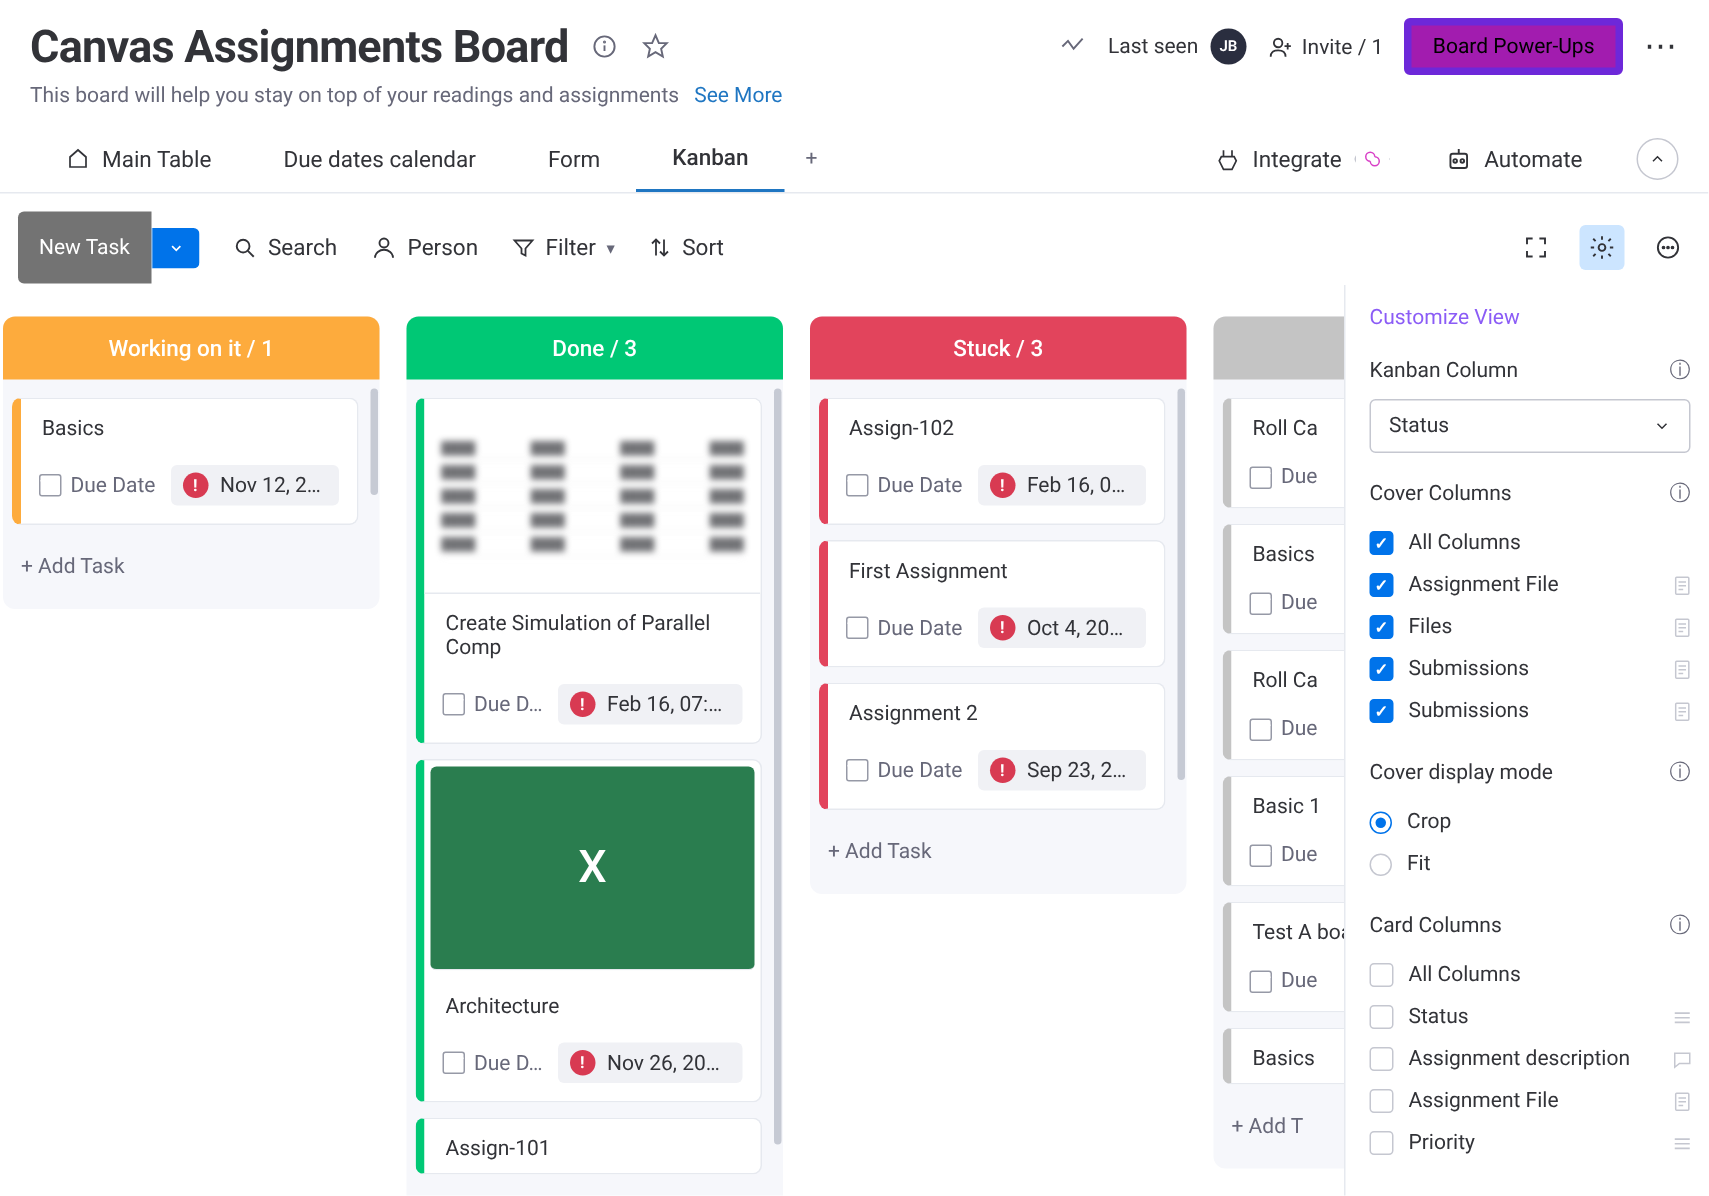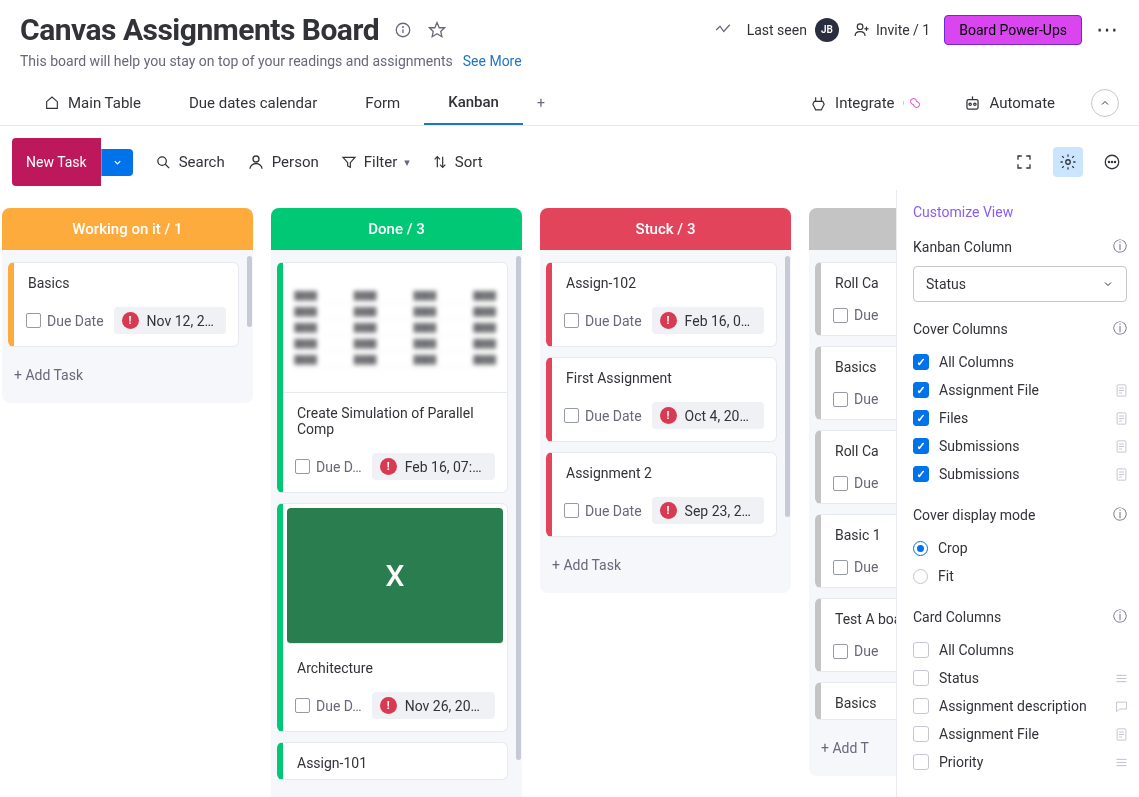--- a/index.html
+++ b/index.html
@@ -5,35 +5,35 @@
 *{box-sizing:border-box;margin:0;padding:0;font-family:-apple-system,BlinkMacSystemFont,"Segoe UI",Roboto,Arial,sans-serif}
 body{background:#fff;color:#323338;font-size:14px;width:1139px;height:797px;overflow:hidden}
 .header{padding:12px 20px 4px}
 .title-row{display:flex;align-items:center;gap:14px}
 .title{font-size:30px;font-weight:700;letter-spacing:-0.5px}
 .icon-btn{width:20px;height:20px;display:inline-flex;align-items:center;justify-content:center;color:#676879;cursor:pointer}
 .spacer{flex:1}
 .last-seen{display:flex;align-items:center;gap:8px;font-size:14px;color:#323338}
 .avatar{width:24px;height:24px;border-radius:50%;background:#2a2e3f;color:#fff;font-size:10px;display:flex;align-items:center;justify-content:center;font-weight:600}
 .invite{display:flex;align-items:flex-end;gap:6px;font-size:14px}
-.powerups-btn{border:1px solid #6d28d9;border-radius:4px;padding:6px 14px;font-size:14px;background:#d946ef;cursor:pointer}
+.powerups-btn{border:5px solid #6d28d9;border-radius:4px;padding:6px 14px;font-size:14px;background:#a21caf;cursor:pointer}
 .dots{font-size:22px;letter-spacing:1px;cursor:pointer}
 .desc-row{display:flex;align-items:center;gap:10px;margin-top:6px;color:#676879;font-size:14px}
 .see-more{color:#1f76c2;cursor:pointer}
 .tabs-row{display:flex;align-items:center;border-bottom:1px solid #e6e9ef;padding:0 20px;margin-top:8px}
 .tab{display:flex;align-items:center;gap:8px;padding:12px 24px;color:#323338;cursor:pointer;font-size:15px}
 .tab.active{border-bottom:2px solid #1f76c2;font-weight:500;color:#323338}
 .tab-plus{padding:12px 14px;color:#676879;cursor:pointer}
 .tabs-right{margin-left:auto;display:flex;align-items:center;gap:36px}
 .integrate,.automate{display:flex;align-items:center;gap:8px;font-size:15px;cursor:pointer}
 .hex-shape{width:24px;height:24px;background:#fff;border:1px solid #c5c7d0;clip-path:polygon(25% 6.7%,75% 6.7%,100% 50%,75% 93.3%,25% 93.3%,0% 50%);display:flex;align-items:center;justify-content:center}
 .collapse-btn{width:28px;height:28px;border:1px solid #c5c7d0;border-radius:50%;display:flex;align-items:center;justify-content:center;cursor:pointer}
 .toolbar{display:flex;align-items:center;gap:22px;padding:12px 12px;border-bottom:0}
 .newtask{display:flex;align-items:center}
-.newtask-btn{background:#be185d;color:#fff;border:none;border-radius:4px 0 0 4px;padding:16px 14px;font-size:14px;cursor:pointer}
+.newtask-btn{background:#737373;color:#fff;border:none;border-radius:4px 0 0 4px;padding:16px 14px;font-size:14px;cursor:pointer}
 .newtask-dd{background:#0073ea;color:#fff;border:none;border-left:1px solid rgba(255,255,255,.3);border-radius:0 4px 4px 0;padding:8px 10px;cursor:pointer;display:flex;align-items:center}
 .tool{display:flex;align-items:center;gap:7px;cursor:pointer;font-size:15px;color:#323338}
 .tool .chev{color:#676879;font-size:11px}
 .toolbar-right{margin-left:auto;display:flex;align-items:center;gap:14px}
 .tr-btn{width:30px;height:30px;display:flex;align-items:center;justify-content:center;border-radius:4px;cursor:pointer}
 .tr-btn.active{background:#cce5ff}
 .board{display:flex;gap:18px;padding:10px 0 10px 2px;align-items:flex-start;overflow:hidden}
 .col{width:251px;flex-shrink:0;border-radius:8px;overflow:visible}
 .col-wrap{border-radius:8px;background:#f6f7fb;padding-bottom:10px;position:relative}
 .col-head{text-align:center;padding:12px 0;color:#fff;font-weight:500;border-radius:8px 8px 0 0;font-size:15px}

